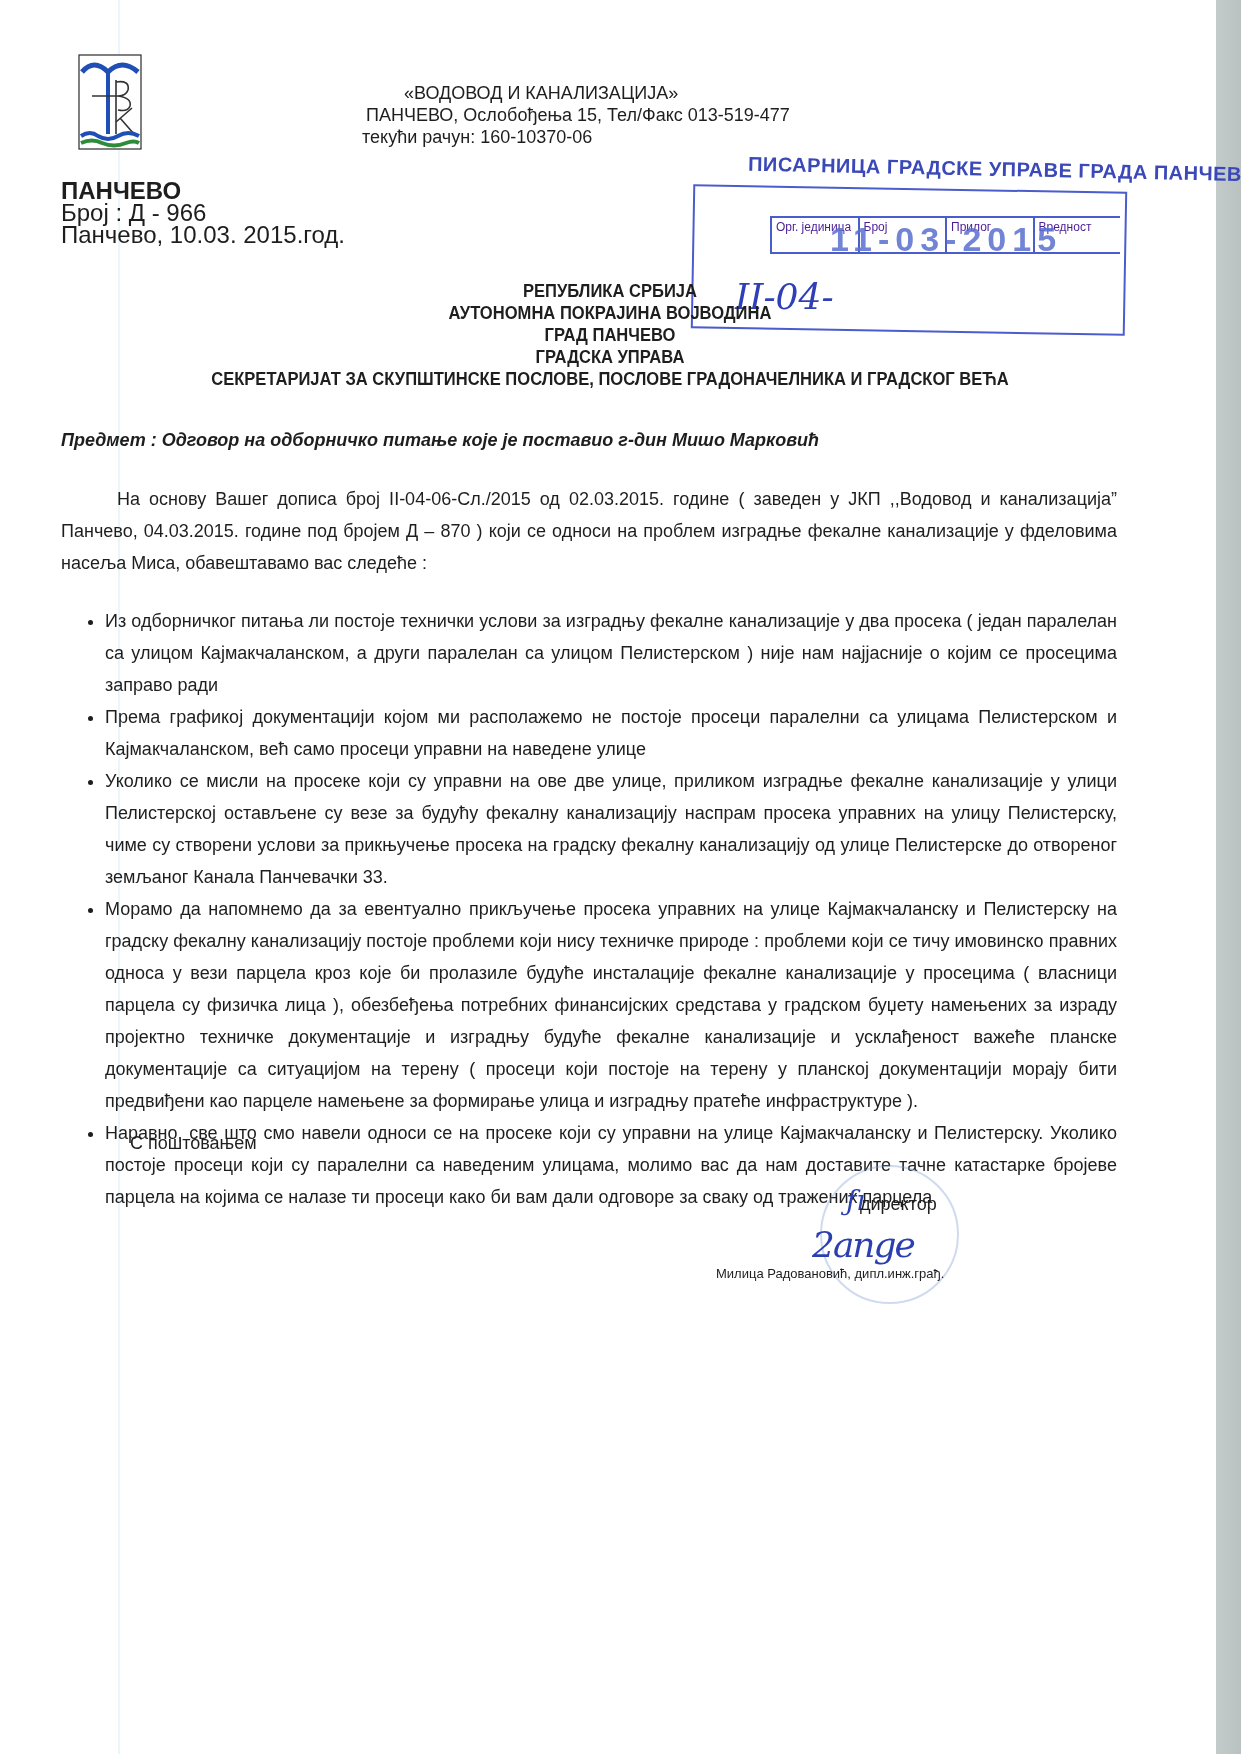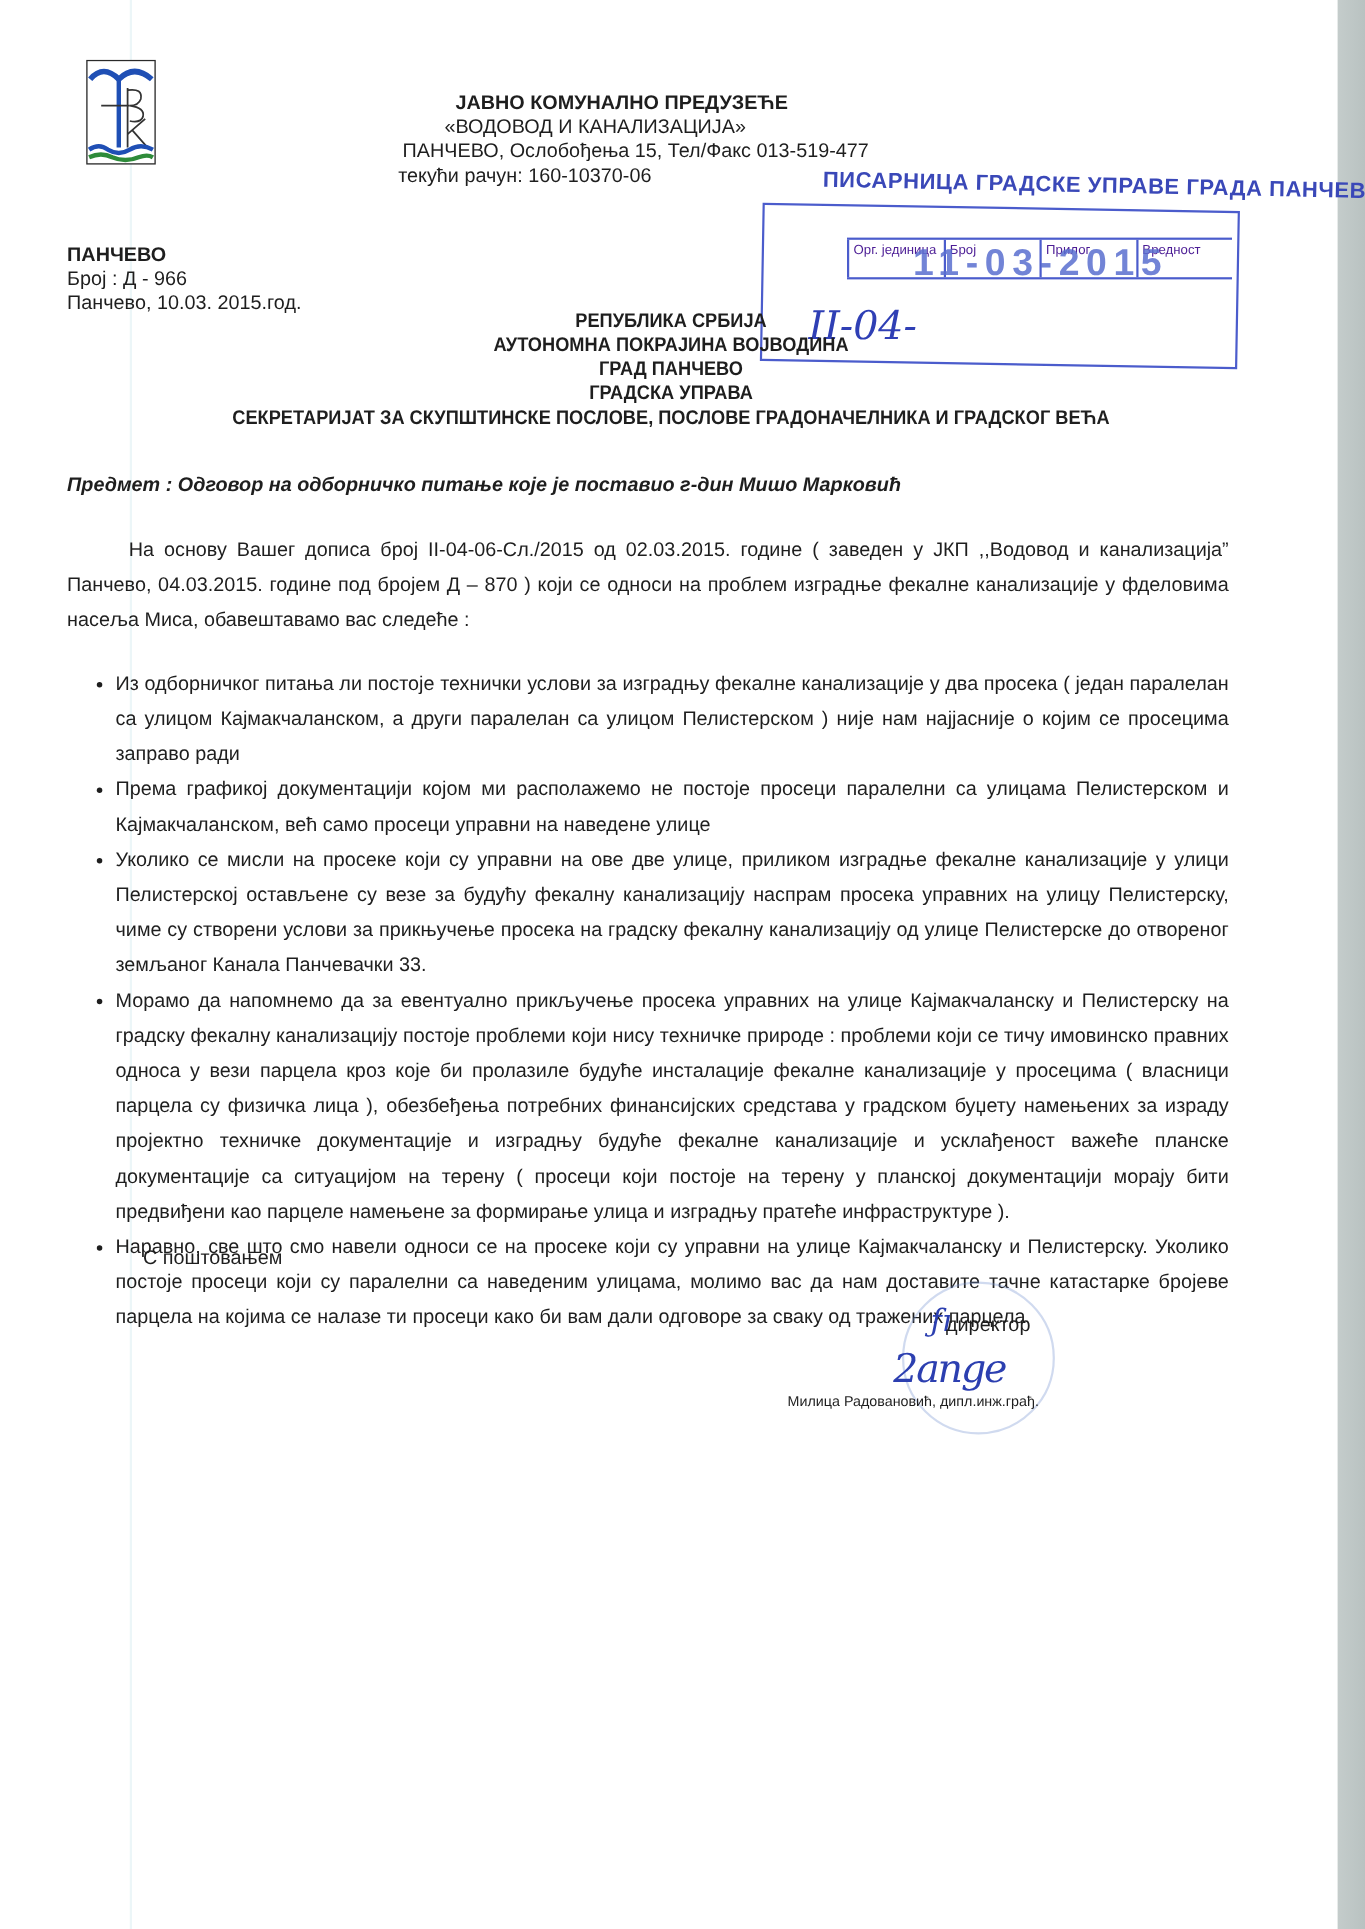--- a/index.html
+++ b/index.html
@@ -14,21 +14,21 @@
       background: linear-gradient(to right, #c4cccb, #b9c2c1);
     }
     .scan-line {
       position: absolute; left: 118px; top: 0; width: 2px; height: 1754px;
       background: rgba(200, 230, 235, 0.35);
     }
     .logo {
       position: absolute; left: 78px; top: 54px; width: 64px; height: 96px;
     }
     .city-block {
-      position: absolute; left: 61px; top: 180px; font-size: 18px; line-height: 22px; margin-top: 40px;
+      position: absolute; left: 61px; top: 180px; font-size: 24px; line-height: 22px;
     }
     .city-block .city { font-weight: bold; }
     .org-block {
       position: absolute; left: 352px; top: 82px; width: 520px; font-size: 18px; line-height: 22px;
     }
     .org-block .org-name { font-weight: bold; margin-left: 62px; }
     .org-block .org-sub { margin-left: 52px; }
     .org-block .org-addr { margin-left: 14px; }
     .org-block .org-email { font-weight: bold; margin-left: 28px; }
     .org-block .org-acct { margin-left: 10px; }
@@ -121,21 +121,20 @@
   </svg>
 </div>
 
 <div class="city-block">
   <div class="city">ПАНЧЕВО</div>
   <div>Број : Д - 966</div>
   <div>Панчево, 10.03. 2015.год.</div>
 </div>
 
 <div class="org-block">
-  <div class="org-name">ЈАВНО КОМУНАЛНО ПРЕДУЗЕЋЕ</div>
   <div class="org-sub">«ВОДОВОД  И  КАНАЛИЗАЦИЈА»</div>
   <div class="org-addr">ПАНЧЕВО, Ослобођења 15, Тел/Факс 013-519-477</div>
   <div class="org-acct">текући рачун: 160-10370-06</div>
 </div>
 
 <div class="stamp">
   <div class="stamp-title">ПИСАРНИЦА ГРАДСКЕ УПРАВЕ ГРАДА ПАНЧЕВА</div>
   <div class="stamp-box"></div>
   <div class="stamp-row">
     <div class="stamp-cell">Орг. јединица</div>

